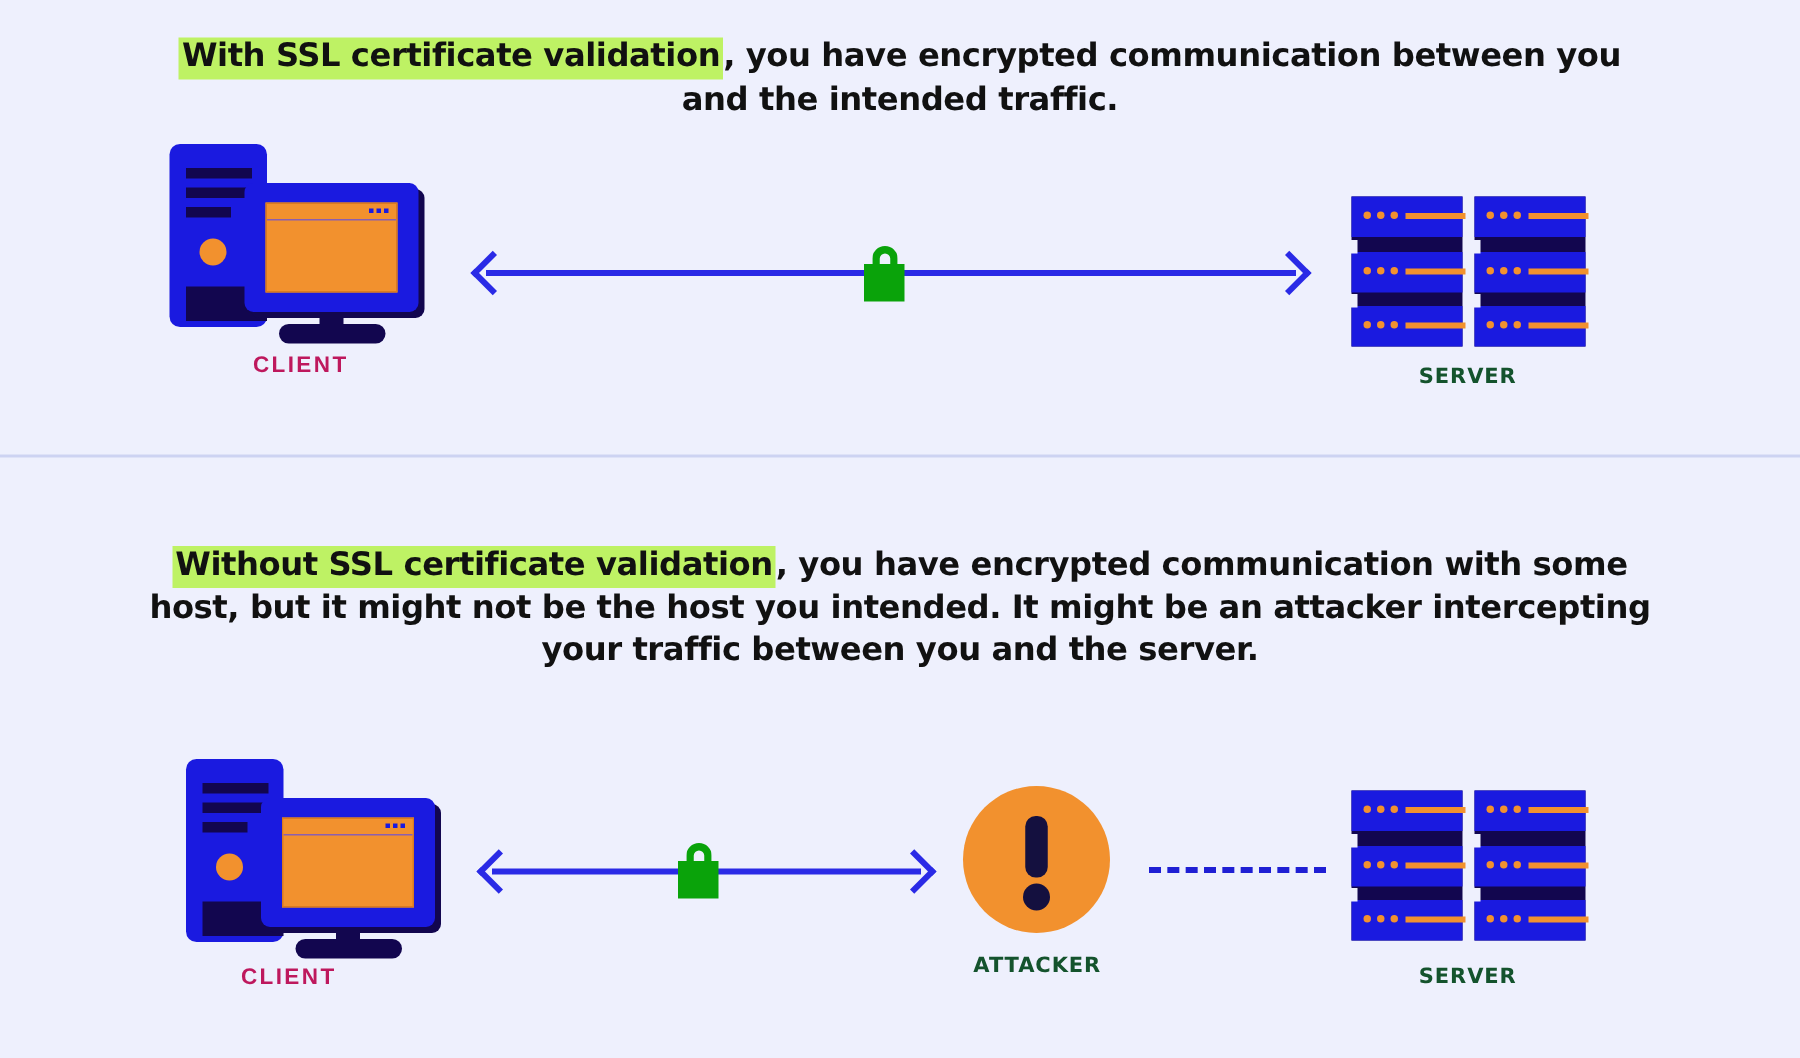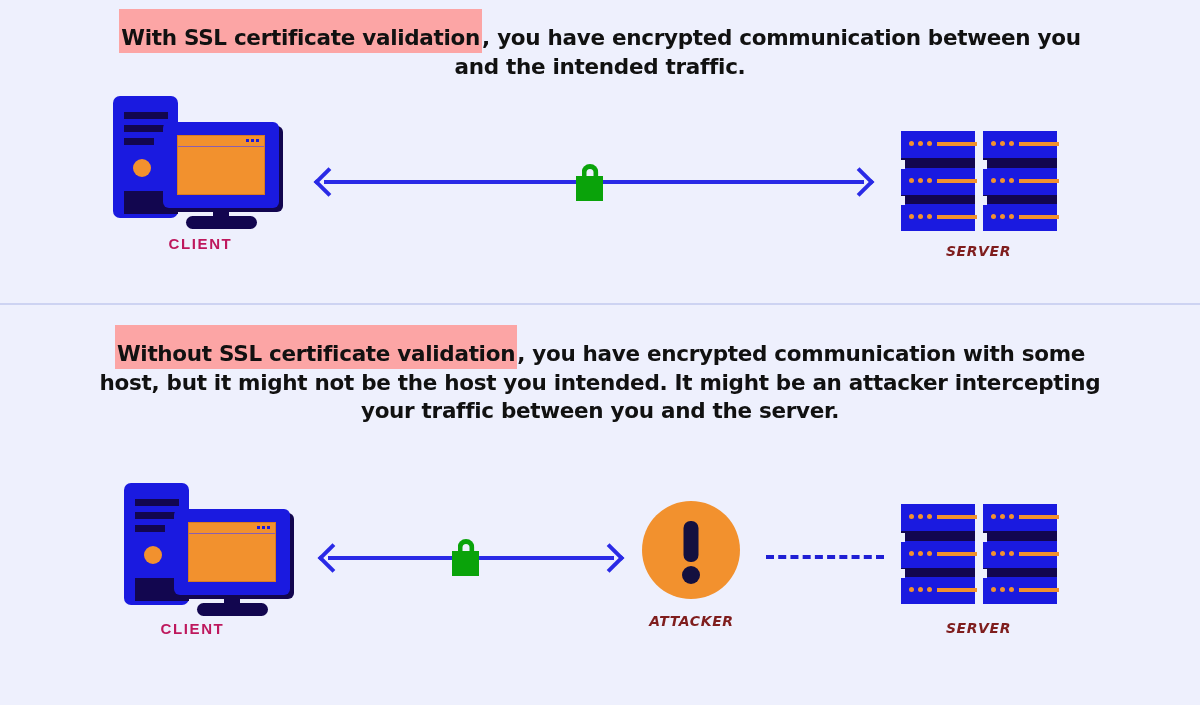--- a/index.html
+++ b/index.html
@@ -13,21 +13,21 @@
     font-family: "Liberation Sans", sans-serif;
     position: relative;
     overflow: hidden;
   }
   .panel {
     position: absolute;
     left: 0;
     width: 1200px;
   }
   #panel-top { top: 0; height: 303px; }
-  #panel-bottom { top: 297px; height: 312px; border-radius: 27px; }
+  #panel-bottom { top: 320px; height: 312px; border-radius: 27px; }
 
   .divider {
     position: absolute;
     left: 0;
     top: 303px;
     width: 1200px;
     height: 2px;
     background: #cdd3f2;
   }
 
@@ -47,45 +47,44 @@
     width: 1000px;
     font-size: 21.5px;
   }
   #caption-bottom {
     left: 85px;
     top: 348px;
     width: 1030px;
     font-size: 21.5px;
   }
   .hl {
-    background: #fca5a5;
-    padding: 16px 2px 3px 2px;
+    background: #bef264;
+    padding: 0 2px 3px 2px;
     box-decoration-break: clone;
     -webkit-box-decoration-break: clone;
   }
 
   
   .label-mono {
     position: absolute;
     text-align: center;
     color: #be185d;
     font-family: Liberation Sans, sans-serif;
     font-weight: bold;
     font-size: 15px;
     letter-spacing: 1.6px;
   }
   .label-sans {
     position: absolute;
     text-align: center;
-    color: #7f1d1d;
+    color: #14532d;
     font-family: "DejaVu Sans", sans-serif;
     font-weight: bold;
     font-size: 14px;
     letter-spacing: 0.6px;
-    font-style: italic;
   }
 
   
   .client-icon { position: absolute; }
   .tower {
     position: absolute;
     left: 0; top: 0;
     width: 65px; height: 122px;
     background: #1a1ae0;
     border-radius: 7px;

